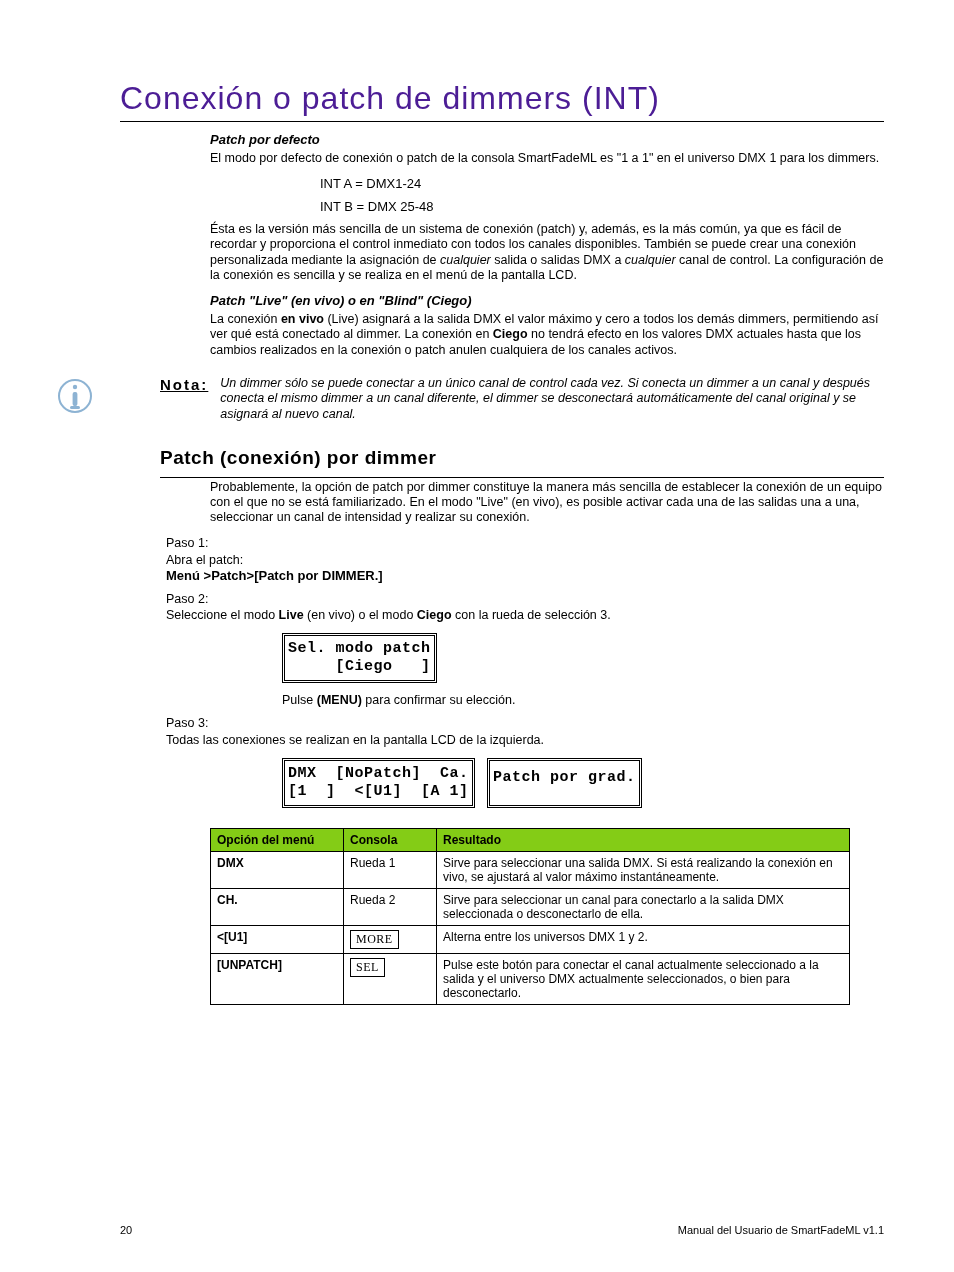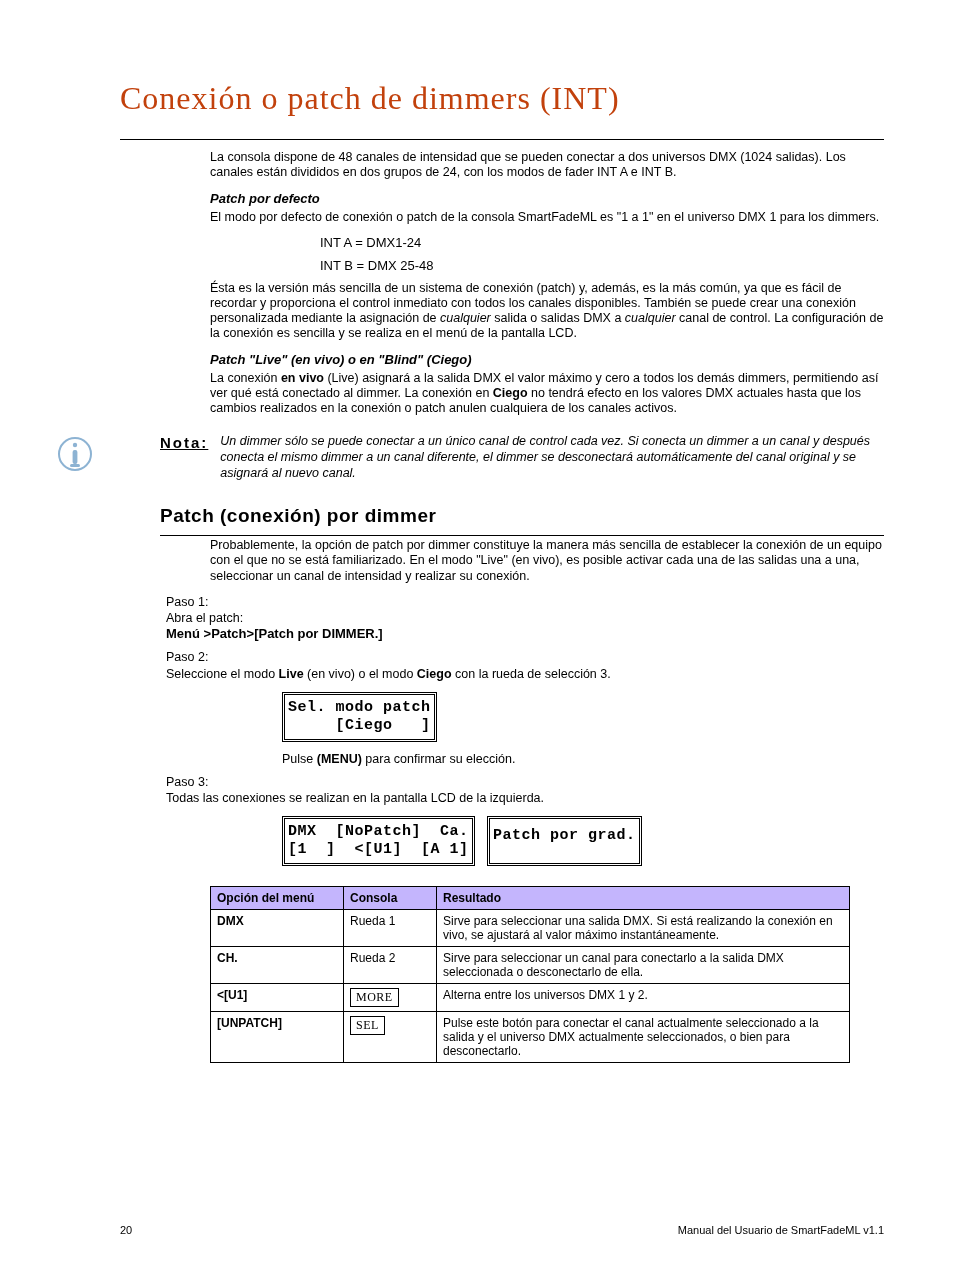--- a/index.html
+++ b/index.html
@@ -11,26 +11,26 @@
     width: 954px;
     height: 1272px;
     position: relative;
     box-sizing: border-box;
   }
   .page {
     padding: 80px 70px 40px 120px;
     position: relative;
   }
   h1.main-title {
-    font-family: Liberation Serif, serif;
+    font-family: Liberation Sans, sans-serif;
     font-weight: 300;
     font-size: 32px;
     letter-spacing: 1px;
-    margin: 0 0 22px 0;
-    color: #c2410c;
+    margin: 0 0 4px 0;
+    color: #4c1d95;
   }
   .hr-under-title {
     border: none;
     border-top: 1.5px solid #000;
     margin: 0 0 10px 0;
   }
   .body-text {
     font-size: 12.5px;
     line-height: 1.22;
     margin: 0 0 10px 0;
@@ -131,21 +131,21 @@
     font-size: 12px;
   }
   table.menu-table th, table.menu-table td {
     border: 1px solid #000;
     padding: 4px 6px;
     text-align: left;
     vertical-align: top;
   }
   table.menu-table th {
     font-weight: bold;
-    background: #c4b5fd;
+    background: #84cc16;
   }
   table.menu-table td:first-child {
     font-weight: bold;
     width: 120px;
   }
   table.menu-table td:nth-child(2) {
     width: 80px;
   }
   .btn-box {
     display: inline-block;
@@ -166,21 +166,20 @@
   }
 </style>
 </head>
 <body>
 
 <div class="page">
 
   <h1 class="main-title">Conexión o patch de dimmers (INT)</h1>
   <hr class="hr-under-title">
 
-  <p class="body-text indent1">La consola dispone de 48 canales de intensidad que se pueden conectar a dos universos DMX (1024 salidas). Los canales están divididos en dos grupos de 24, con los modos de fader INT A e INT B.</p>
 
   <div class="subhead">Patch por defecto</div>
   <p class="body-text indent1">El modo por defecto de conexión o patch de la consola SmartFadeML es "1 a 1" en el universo DMX 1 para los dimmers.</p>
   <div class="code-block">INT A = DMX1-24</div>
   <div class="code-block" style="margin-top:0">INT B = DMX 25-48</div>
   <p class="body-text indent1">
     <span>Ésta es la versión más sencilla de un sistema de conexión (patch) y, además, es la más común, ya que es fácil de recordar y proporciona el control inmediato con todos los canales disponibles. También se puede crear una conexión personalizada mediante la asignación de </span><em>cualquier</em><span> salida o salidas DMX a </span><em>cualquier</em><span> canal de control. La configuración de la conexión es sencilla y se realiza en el menú de la pantalla LCD.</span>
   </p>
 
   <div class="subhead">Patch "Live" (en vivo) o en "Blind" (Ciego)</div>

